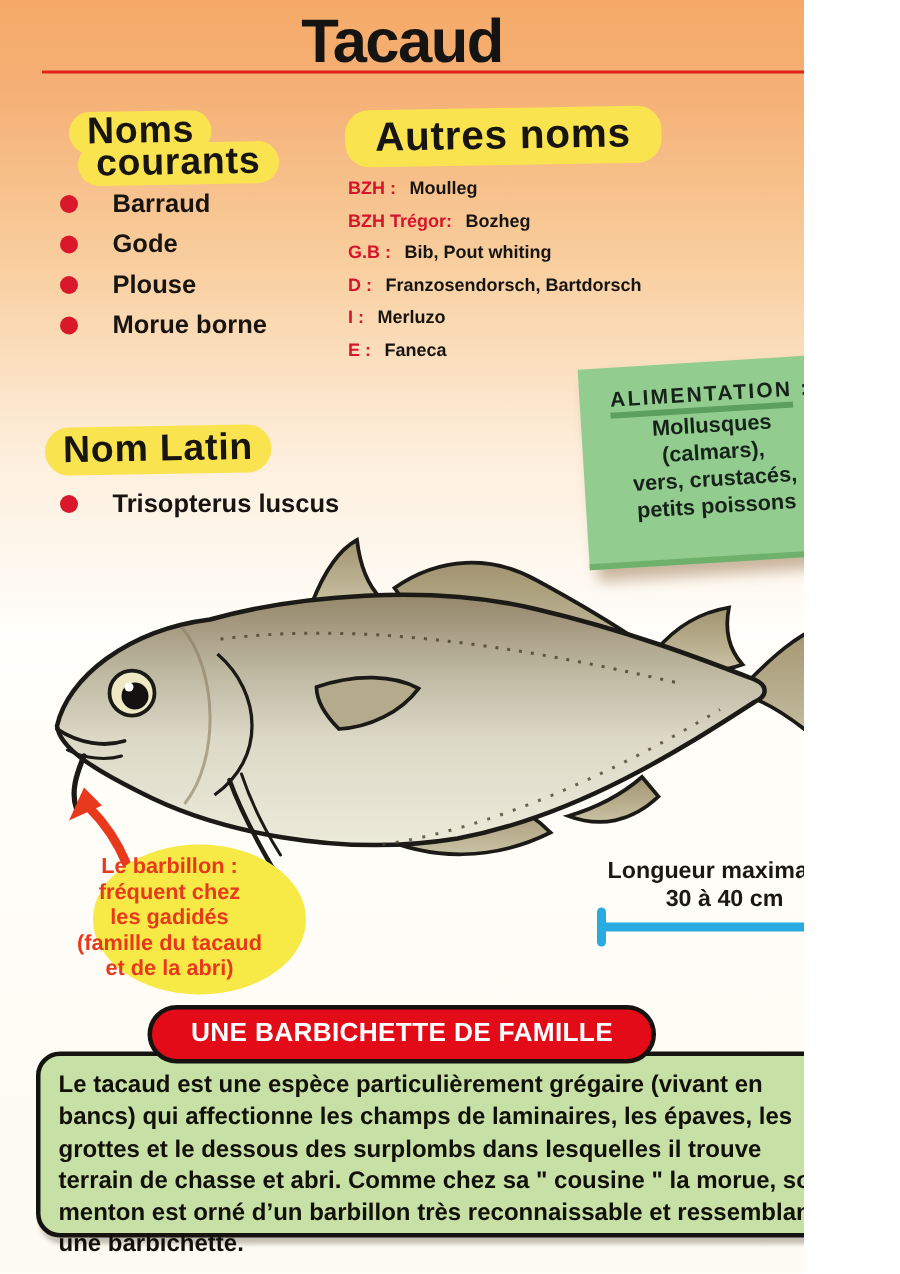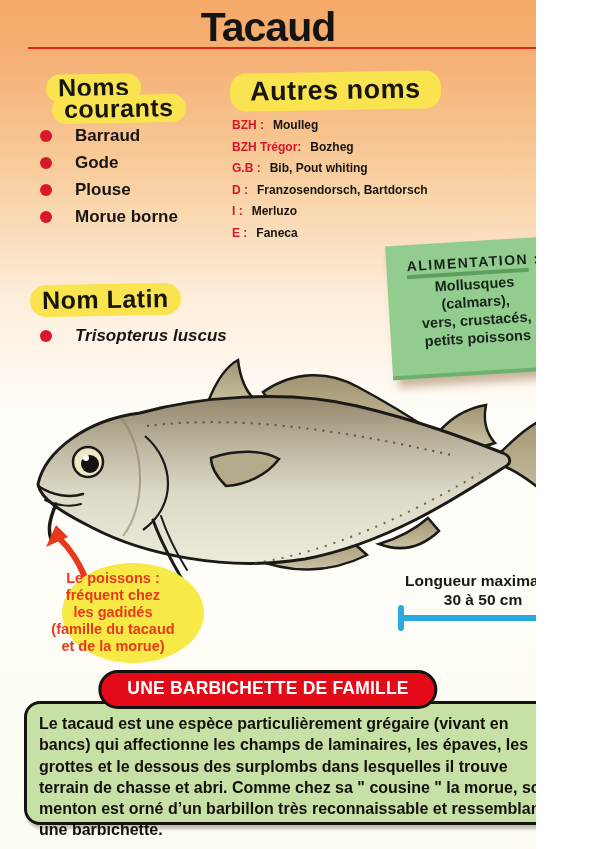--- a/index.html
+++ b/index.html
@@ -18,21 +18,21 @@
   .hl{display:inline-block;background:#f9e44f;border-radius:16px;padding:1px 12px 2px;
       font-weight:800;font-size:25px;color:#181511;letter-spacing:.5px;transform:rotate(-1deg);}
   .noms-head{top:74px;left:46px;line-height:1;}
   .noms-head .hl{display:block;width:max-content;}
   .noms-head .hl+.hl{margin-top:-7px;margin-left:6px;}
   
   .list{left:40px;}
   .li{display:flex;align-items:center;margin-bottom:7px;gap:15px;}
   .dot{width:12px;height:12px;border-radius:50%;background:#d9182b;margin-right:8px;flex:0 0 auto;}
   .li .txt{font-weight:700;font-size:17px;color:#171411;}
-  .latin .txt{font-style:italic;}
+  .latin .txt{}
   
   .autres-head{top:72px;left:230px;text-align:center;}
   .autres-head .hl{font-size:27px;padding:3px 20px 4px;}
   .autres-list{top:118px;left:232px;}
   .arow{margin-bottom:7.5px;font-size:12px;font-weight:700;white-space:nowrap;}
   .arow .lbl{color:#d5152b;margin-right:9px;}
   .arow .val{color:#171411;}
   
   .sticky{top:241px;left:389px;width:174px;height:130px;background:#92cd8f;
           transform:rotate(-3.5deg);box-shadow:5px 8px 9px rgba(140,100,60,.45);
@@ -166,30 +166,30 @@
     <path d="M20 142 C32 148 46 149 56 146" fill="none" stroke="#1b1a16" stroke-width="2" stroke-linecap="round"></path>
     <path d="M31 146 C26 158 22 170 26 181" fill="none" stroke="#1b1a16" stroke-width="3.5" stroke-linecap="round"></path>
   </svg>
 
   <svg class="abs" style="top:523px;left:38px;" width="56" height="56" viewBox="0 0 56 56">
     <path d="M46 52 C40 38 32 26 22 16" fill="none" stroke="#e8391d" stroke-width="6" stroke-linecap="round"></path>
     <polygon points="8,24 18,2 30,14" fill="#e8391d"></polygon>
   </svg>
   <div class="abs blob-bg"></div>
   <div class="abs blob-txt">
-    <div>Le poissons :</div>
+    <div>Le barbillon :</div>
     <div>fréquent chez</div>
     <div>les gadidés</div>
     <div>(famille du tacaud</div>
-    <div>et de la morue)</div>
+    <div>et de la abri)</div>
   </div>
 
   <div class="abs len-txt">
     <div>Longueur maximale :</div>
-    <div>30 à 50 cm</div>
+    <div>30 à 40 cm</div>
   </div>
   <div class="abs measure">
     <div class="cap"></div>
     <div class="bar"></div>
     <div class="cap r"></div>
   </div>
 
   <div class="abs banner">UNE BARBICHETTE DE FAMILLE</div>
   <div class="abs family-box">
     <div class="body">Le tacaud est une espèce particulièrement grégaire (vivant en bancs) qui affectionne les champs de laminaires, les épaves, les grottes et le dessous des surplombs dans lesquelles il trouve terrain de chasse et abri. Comme chez sa " cousine " la morue, son menton est orné d’un barbillon très reconnaissable et ressemblant à une barbichette.</div>

